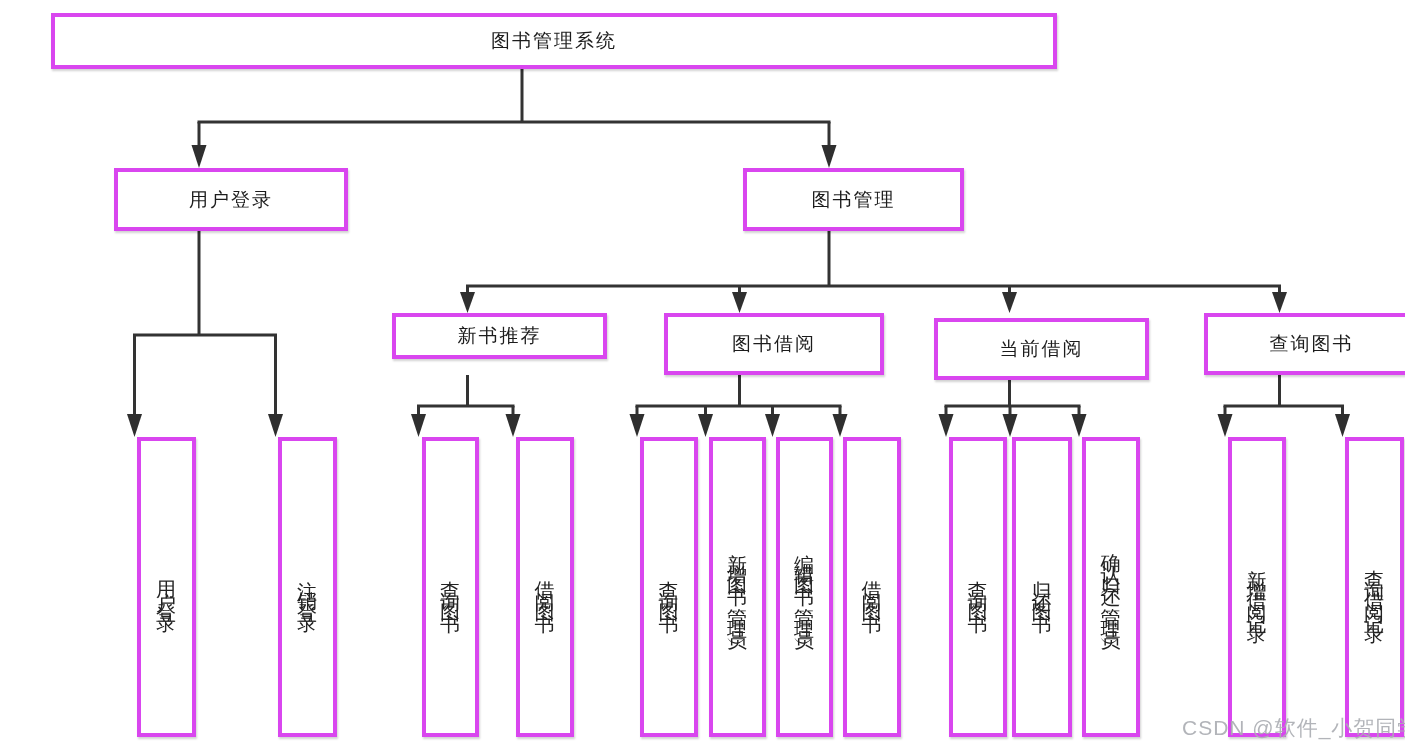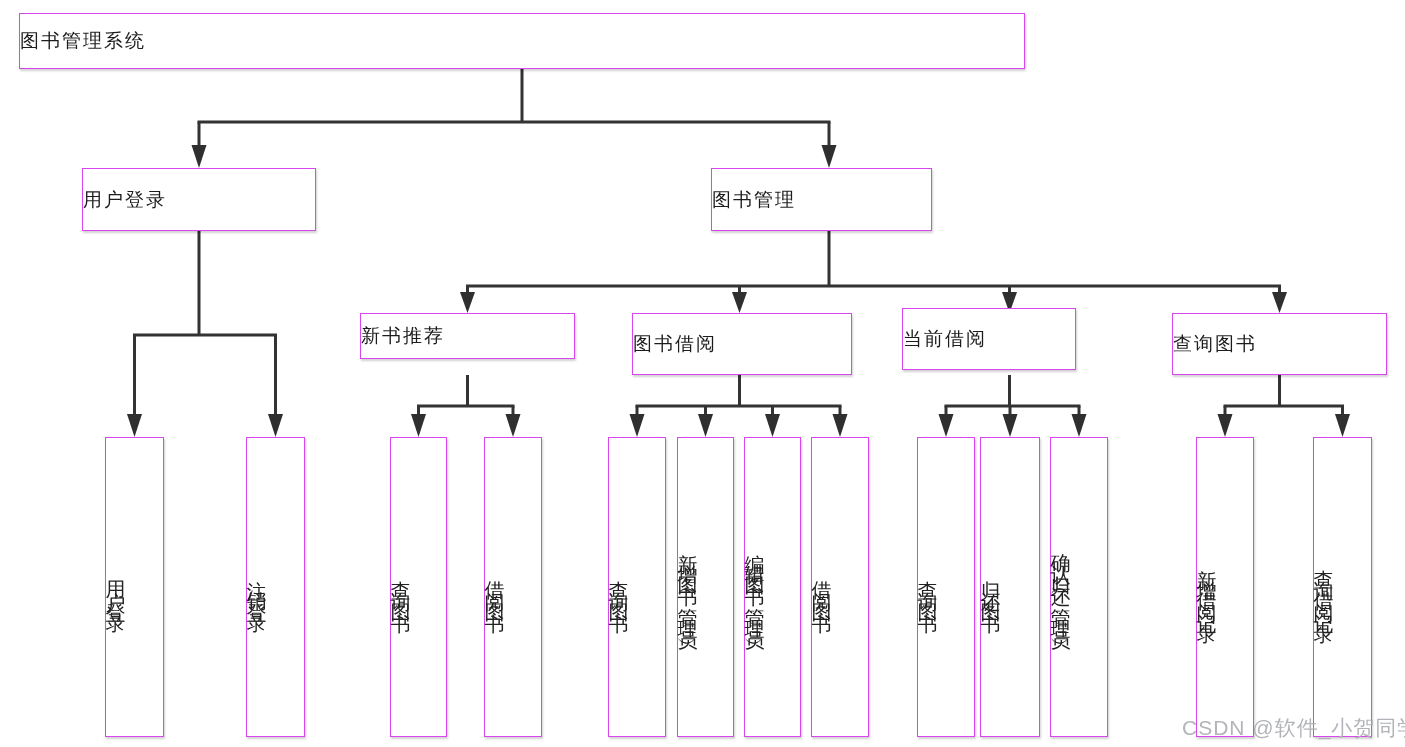--- a/index.html
+++ b/index.html
@@ -9,25 +9,26 @@
     background:#ffffff;
     font-family:"Liberation Sans","DejaVu Sans",sans-serif;
     overflow:hidden;
   }
   #connectors{position:absolute;left:0;top:0;z-index:1;}
   #connectors line{stroke:#333333;stroke-width:3;}
   #connectors polygon{fill:#2f2f2f;stroke:none;}
   .node{
     position:absolute;
     background:#ffffff;
-    border:1px solid #d946ef;
+    border:4px solid #d946ef;
     box-sizing:border-box;
-    display:flex;align-items:center;justify-content:flex-start;
+    display:flex;align-items:center;justify-content:center;
     box-shadow:1px 2px 2px rgba(0,0,0,0.18);
     z-index:2;
+    margin-left:32px;
   }
   .node.h span{
     font-size:19px;color:#1c1c1c;letter-spacing:2px;white-space:nowrap;
   }
   .node.v .vtext{
     writing-mode:vertical-rl;
     text-orientation:mixed;
     font-size:20px;line-height:1;
     letter-spacing:11px;
     color:#222222;
@@ -130,21 +131,21 @@
   <div class="node h" style="left:711px;top:168px;width:221px;height:63px">
     <span>图书管理</span>
   </div>
 
   <div class="node h" style="left:360px;top:313px;width:215px;height:46px">
     <span>新书推荐</span>
   </div>
   <div class="node h" style="left:632px;top:313px;width:220px;height:62px">
     <span>图书借阅</span>
   </div>
-  <div class="node h" style="left:902px;top:308px;width:174px;height:62px">
+  <div class="node h" style="left:902px;top:318px;width:215px;height:62px">
     <span>当前借阅</span>
   </div>
   <div class="node h" style="left:1172px;top:313px;width:215px;height:62px">
     <span>查询图书</span>
   </div>
 
   <div class="node v" style="left:105px;top:437px;width:59px;height:300px">
     <span class="vtext">用户登录</span>
   </div>
   <div class="node v" style="left:246px;top:437px;width:59px;height:300px">

